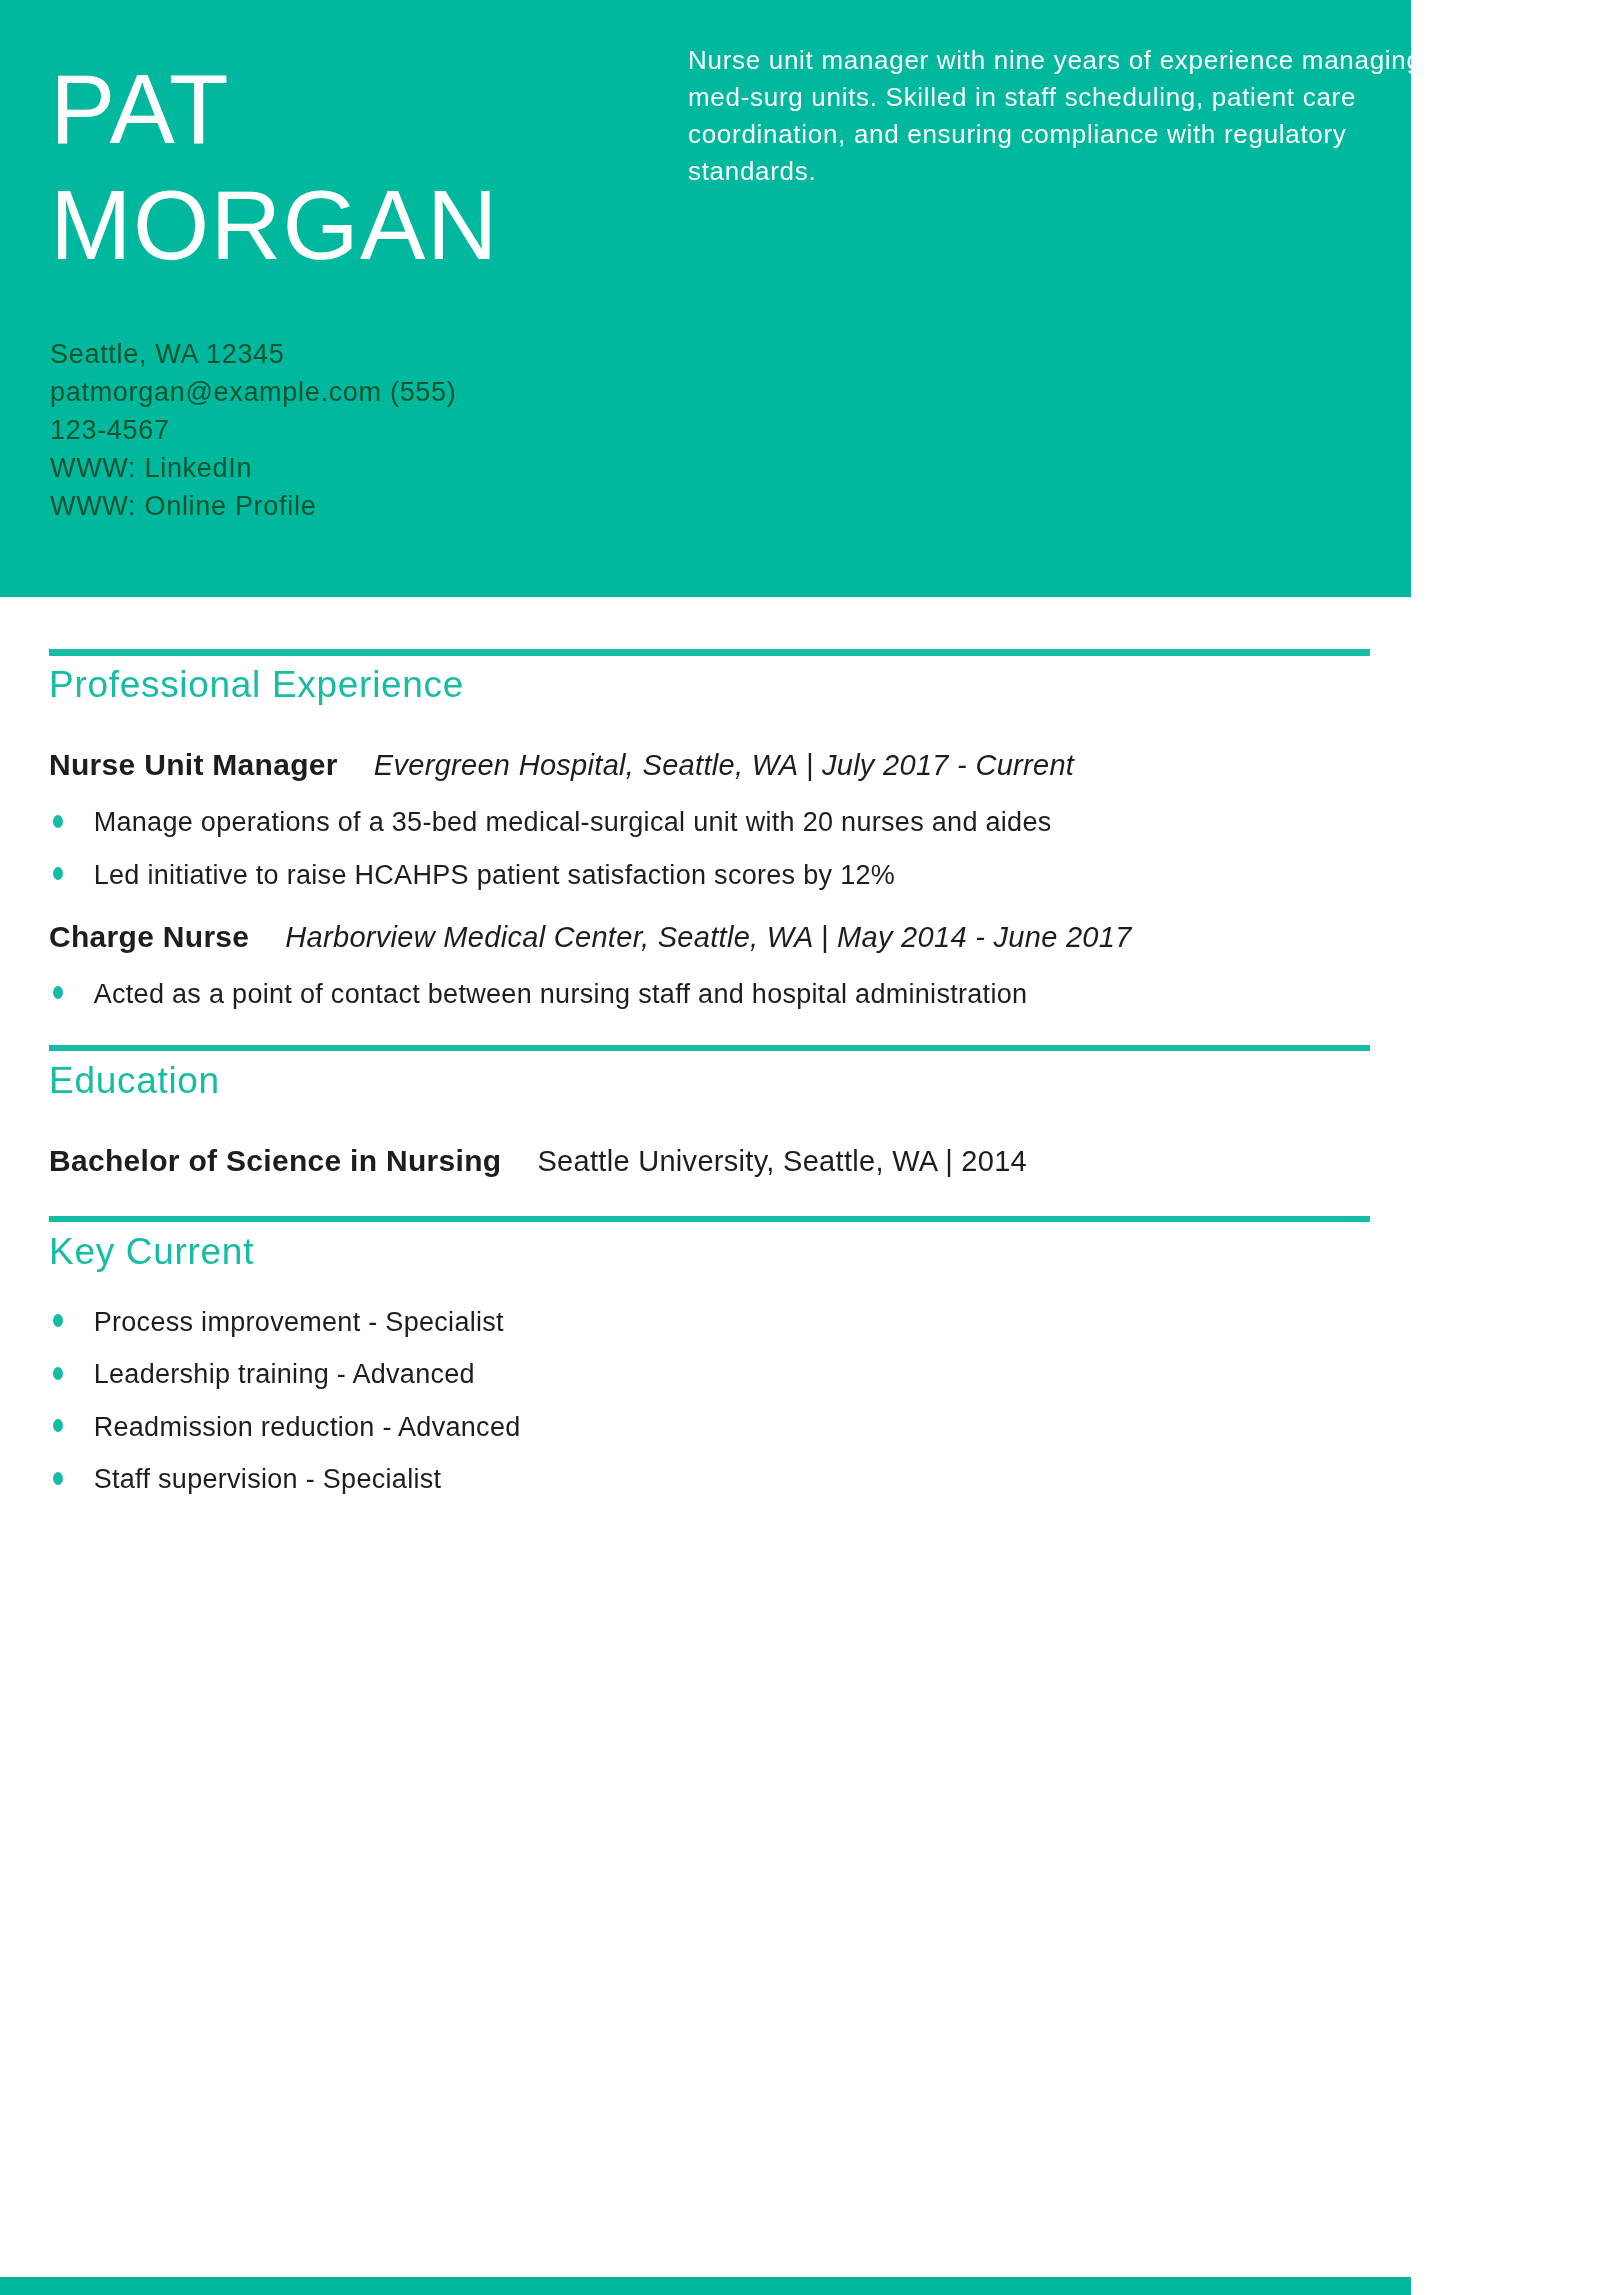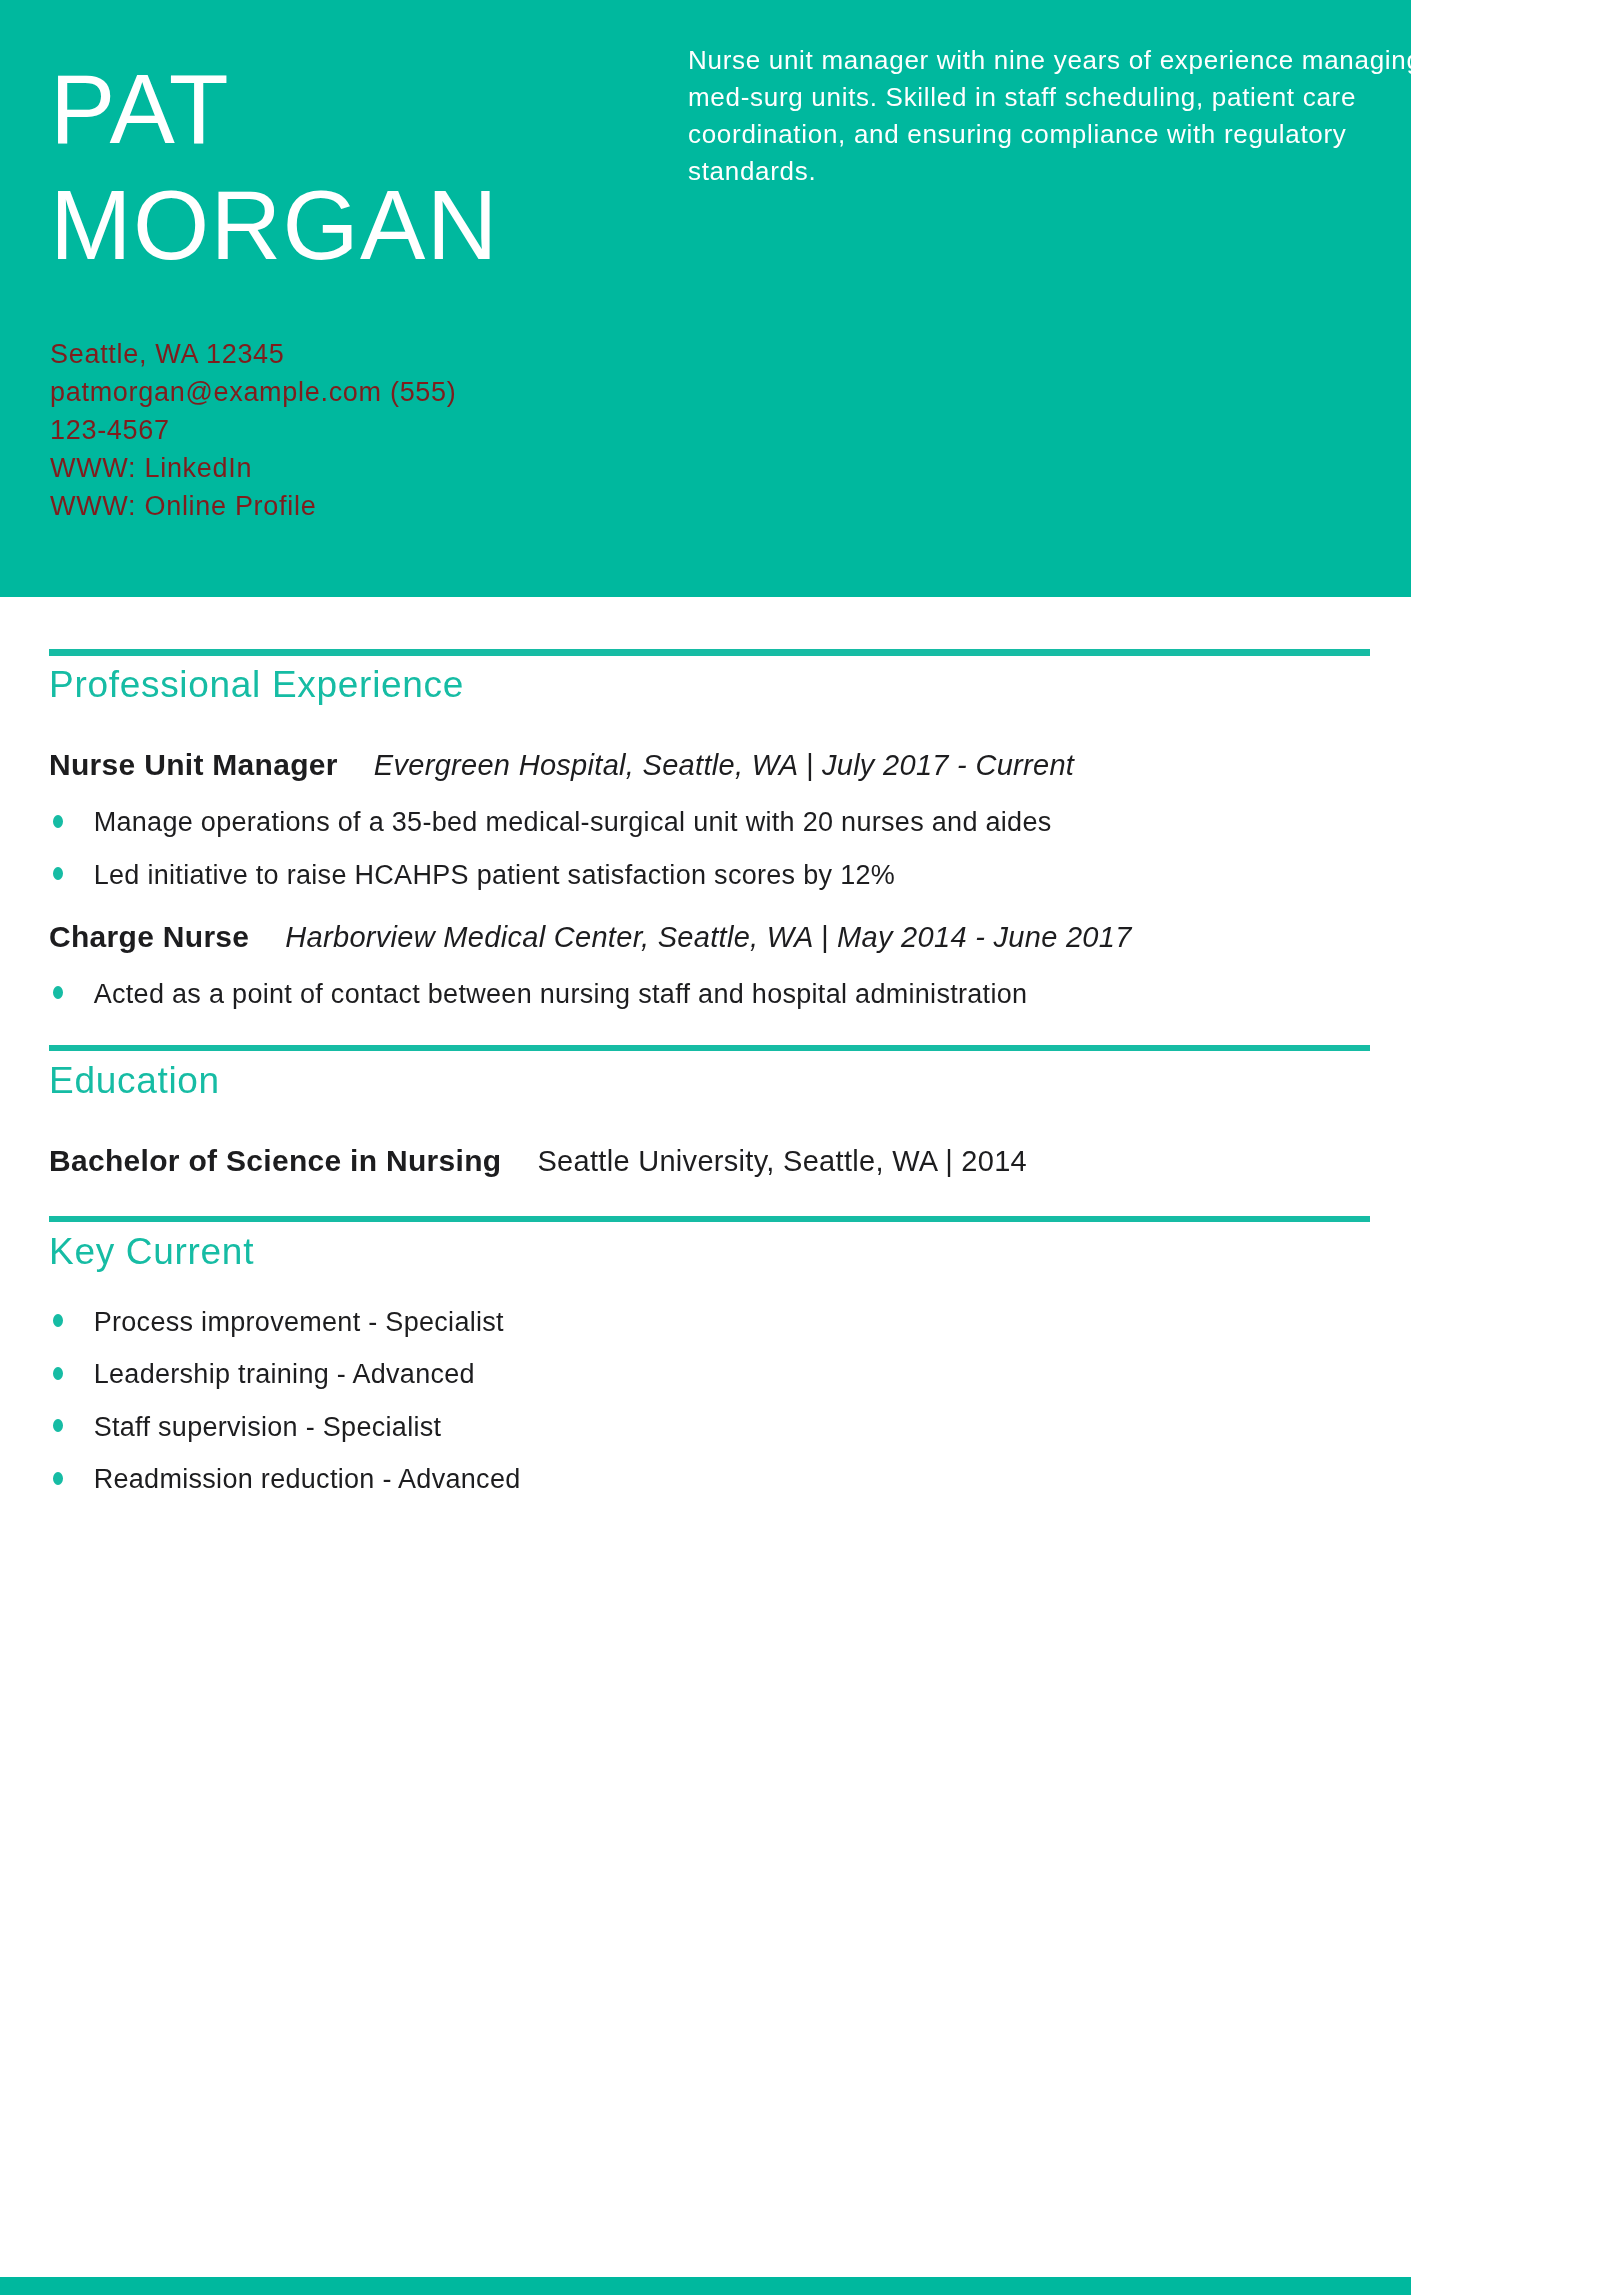--- a/index.html
+++ b/index.html
@@ -23,21 +23,21 @@
     position:absolute;left:50px;top:51px;width:523px;
     font-size:98px;line-height:116px;font-weight:400;
     color:#ffffff;letter-spacing:1.3px;
   }
   .summary{
     position:absolute;left:688px;top:42px;width:772px;
     font-size:26px;line-height:37px;color:#ffffff;letter-spacing:0.7px;
   }
   .contact{
     position:absolute;left:50px;top:335px;
-    font-size:27px;line-height:38px;color:#7f1d1d;letter-spacing:0.7px;
+    font-size:27px;line-height:38px;color:#14532d;letter-spacing:0.7px;
   }
 
   
   .content{position:absolute;top:597px;left:49px;right:41px;}
   .rule{height:6.5px;background:var(--accent);border:none;margin:0;}
   .rule-experience{margin-top:52px;}
   .rule-education{margin-top:34px;}
   .rule-skills{margin-top:36px;}
   .section-title{
     font-size:37px;line-height:41px;font-weight:400;
@@ -122,25 +122,25 @@
       <div class="bullet-item">
         <span class="dot"></span>
         <span>Process improvement - Specialist</span>
       </div>
       <div class="bullet-item">
         <span class="dot"></span>
         <span>Leadership training - Advanced</span>
       </div>
       <div class="bullet-item">
         <span class="dot"></span>
-        <span>Staff supervision - Specialist</span>
+        <span>Readmission reduction - Advanced</span>
       </div>
       <div class="bullet-item">
         <span class="dot"></span>
-        <span>Readmission reduction - Advanced</span>
+        <span>Staff supervision - Specialist</span>
       </div>
     </div>
 
   </div>
 
   <div class="footer-bar"></div>
 </div>
 
 
 </body></html>

